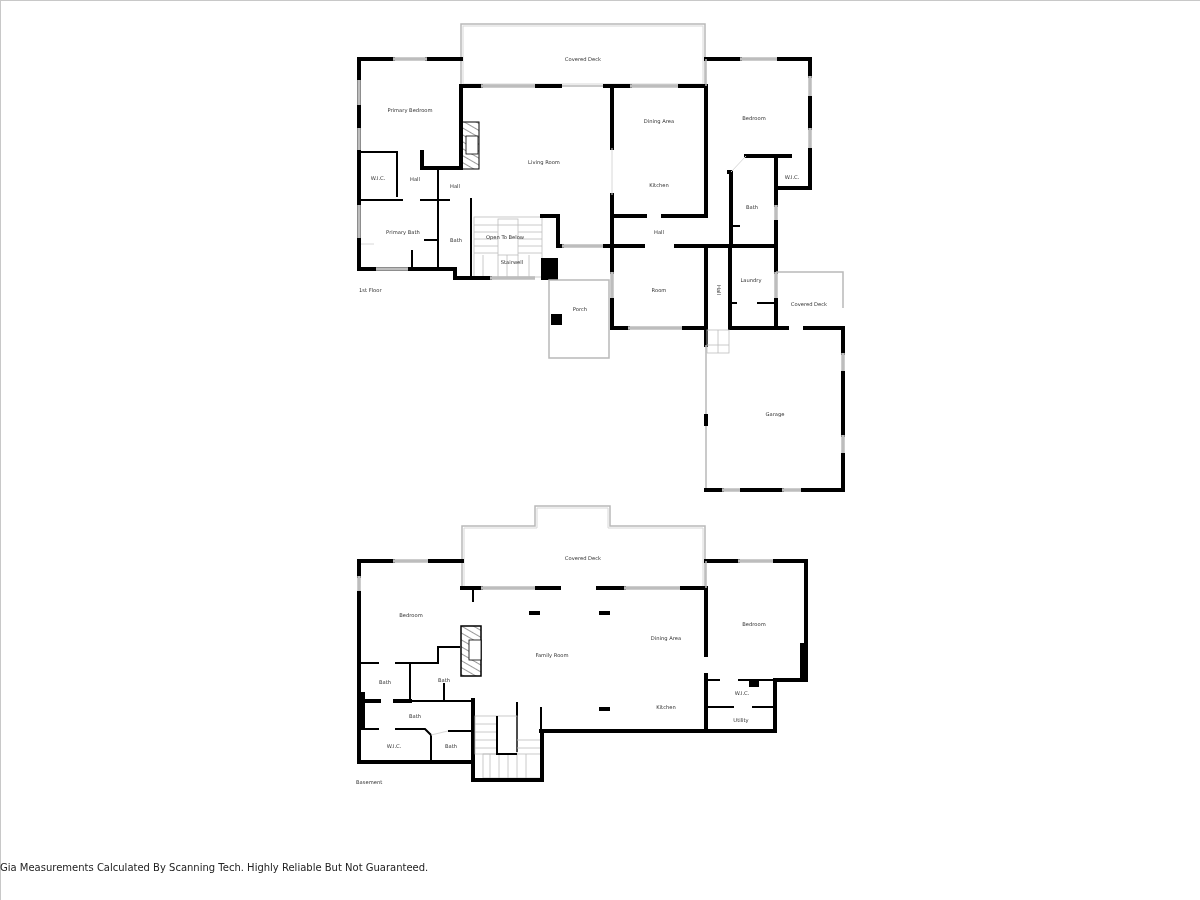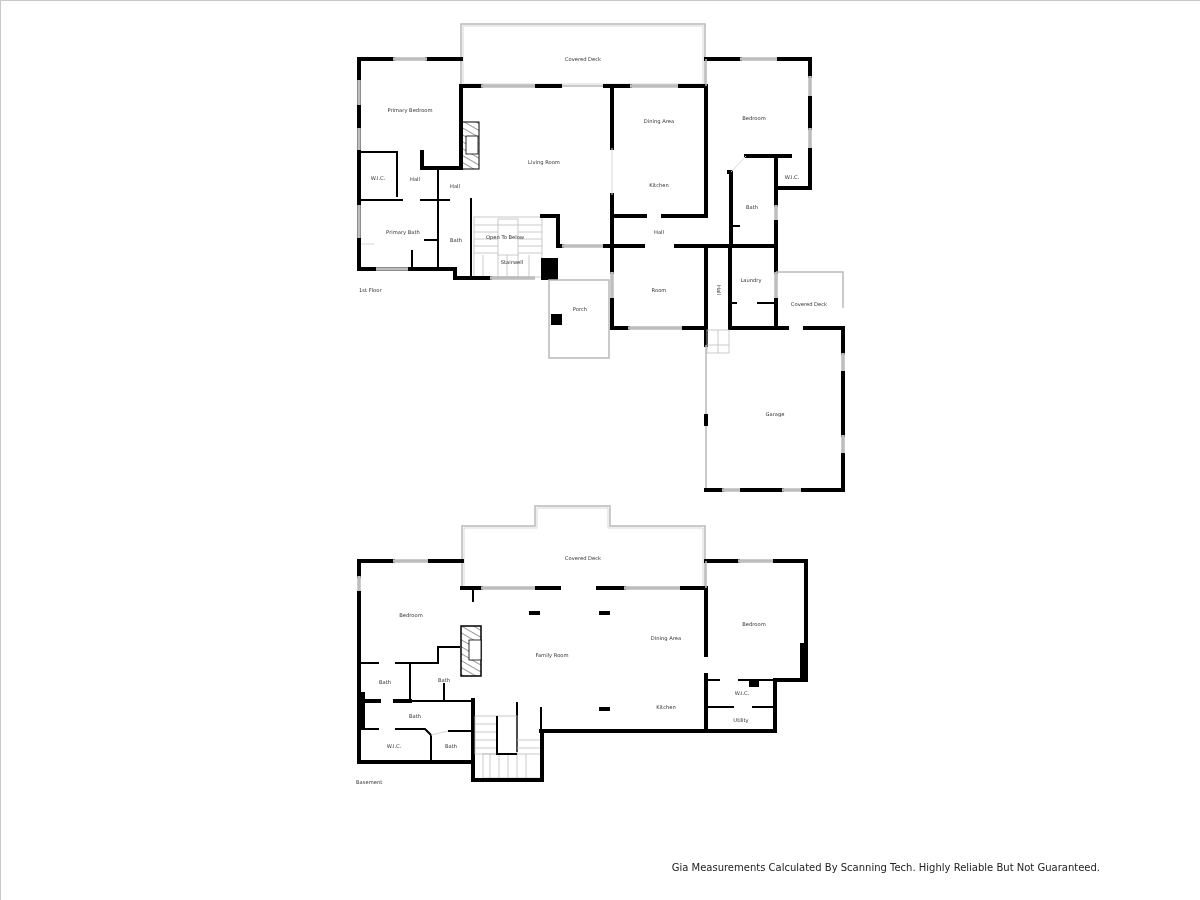--- a/index.html
+++ b/index.html
@@ -9,21 +9,21 @@
     .wall { stroke: #000; stroke-width: 4; fill: none; stroke-linecap: square; }
     .wall-thin { stroke: #000; stroke-width: 2; fill: none; }
     .deck { stroke: #b9b9b9; stroke-width: 1.5; fill: none; }
     .deck-in { stroke: #d8d8d8; stroke-width: 1; fill: none; }
     .win { stroke: #bdbdbd; stroke-width: 3.5; fill: none; }
     .door { stroke: #d8d8d8; stroke-width: 1; fill: none; }
     .stair { stroke: #bdbdbd; stroke-width: 0.8; fill: none; }
     .solid { fill: #000; }
     .room-label { font-family: "DejaVu Sans", sans-serif; font-size: 5.2px; fill: #333; text-anchor: middle; dominant-baseline: middle; }
     .floor-label { font-family: "DejaVu Sans", sans-serif; font-size: 5.2px; fill: #333; }
-    .footer { position: absolute; left: 0; width: 1100px; top: 862px; text-align: right; font-family: "DejaVu Sans", sans-serif; font-size: 10px; color: #222; }
+    .footer { position: absolute; left: 0; width: 1100px; top: 862px; text-align: left; font-family: "DejaVu Sans", sans-serif; font-size: 10px; color: #222; }
   </style>
 </head>
 <body>
 
 <div class="frame"></div>
 
 <svg class="plan" width="1200" height="900" viewBox="0 0 1200 900">
   <defs>
     <pattern id="hatchpat" width="6" height="6" patternUnits="userSpaceOnUse" patternTransform="rotate(-60)">
       <line x1="0" y1="0" x2="0" y2="6" stroke="#000" stroke-width="0.8"></line>

